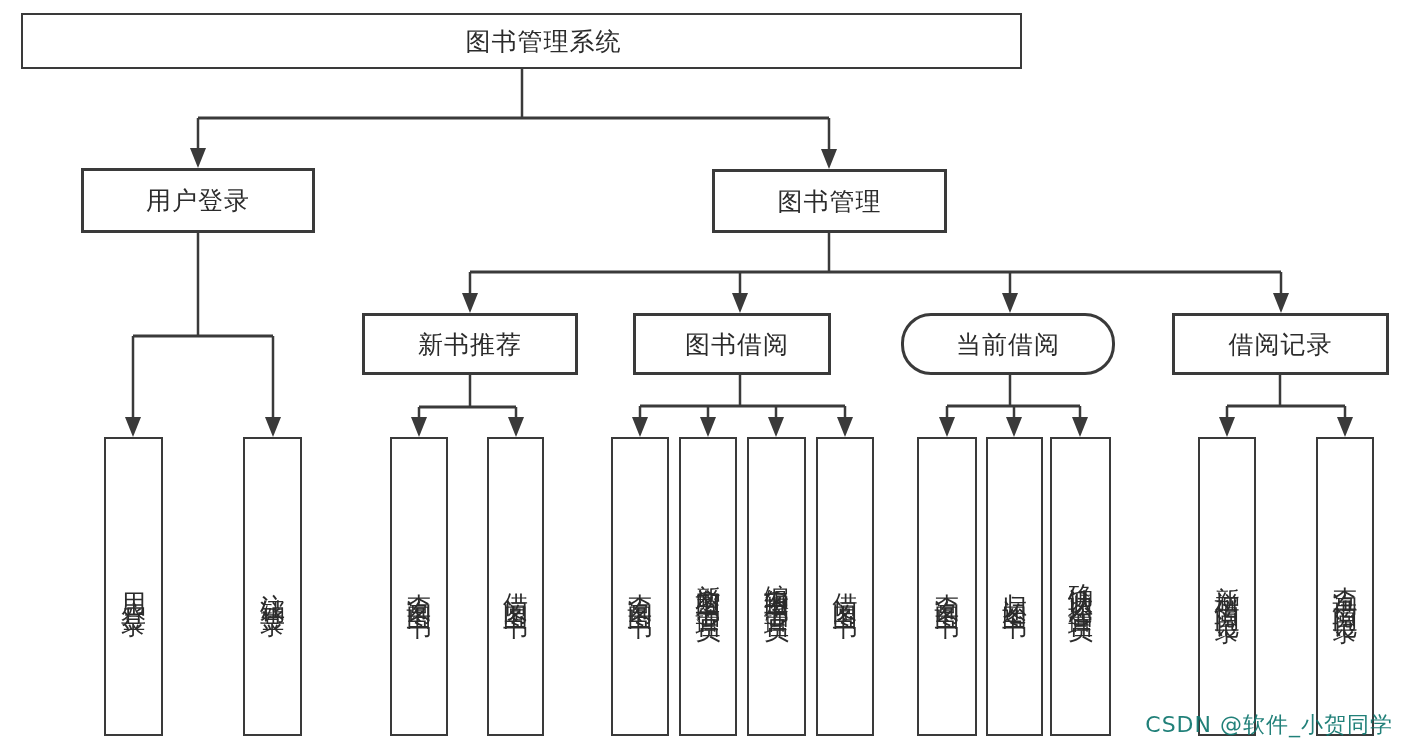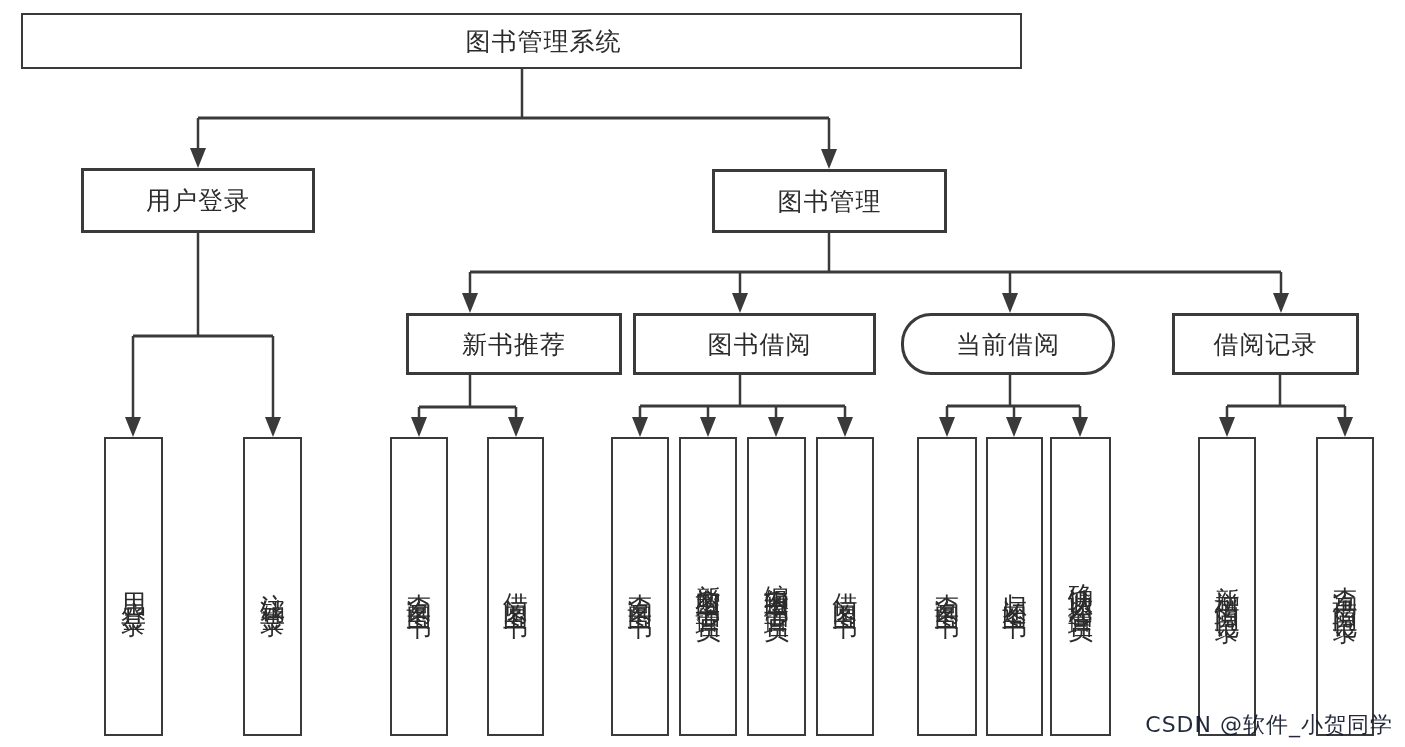--- a/index.html
+++ b/index.html
@@ -33,21 +33,21 @@
     writing-mode:vertical-rl;
     text-orientation:mixed;
     font-size:25px;
     letter-spacing:7px;
     line-height:1;
   }
   .watermark{
     position:absolute;
     top:710px;right:12px;
     font-size:22px;
-    color:#0f172a;
+    color:#0f766e;
     letter-spacing:1px;
     white-space:nowrap;
     z-index:5;
     opacity:0.92;
   }
   svg path{stroke:#3a3a3a;stroke-width:2.5;fill:none;}
   svg path.bar{stroke-width:3;}
   svg polygon{fill:#3a3a3a;stroke:none;}
 </style>
 </head>
@@ -129,24 +129,24 @@
       <path d="M1345,406 V420"></path>
       <polygon points="1337,417 1353,417 1345,437"></polygon>
     </g>
   </svg>
 
   <div class="node hnode rootnode" style="left:21px;top:13px;width:1001px;height:56px;">图书管理系统</div>
 
   <div class="node hnode" style="left:81px;top:168px;width:234px;height:65px;">用户登录</div>
   <div class="node hnode" style="left:712px;top:169px;width:235px;height:64px;font-family:Liberation Mono, monospace;">图书管理</div>
 
-  <div class="node hnode" style="left:362px;top:313px;width:216px;height:62px;margin-left:44px;">新书推荐</div>
-  <div class="node hnode" style="left:633px;top:313px;width:243px;height:62px;padding-left:10px;">图书借阅</div>
+  <div class="node hnode" style="left:362px;top:313px;width:216px;height:62px;">新书推荐</div>
+  <div class="node hnode" style="left:633px;top:313px;width:198px;height:62px;padding-left:10px;">图书借阅</div>
   <div class="node hnode" style="left:901px;top:313px;width:214px;height:62px;border-radius:30px;">当前借阅</div>
-  <div class="node hnode" style="left:1172px;top:313px;width:187px;height:62px;font-family:Liberation Serif, serif;">借阅记录</div>
+  <div class="node hnode" style="left:1172px;top:313px;width:217px;height:62px;font-family:Liberation Serif, serif;">借阅记录</div>
 
   <div class="node vnode" style="left:104px;top:437px;width:59px;height:299px;">用户登录</div>
   <div class="node vnode" style="left:243px;top:437px;width:59px;height:299px;">注销登录</div>
 
   <div class="node vnode" style="left:390px;top:437px;width:58px;height:299px;">查询图书</div>
   <div class="node vnode" style="left:487px;top:437px;width:57px;height:299px;">借阅图书</div>
 
   <div class="node vnode" style="left:611px;top:437px;width:58px;height:299px;">查询图书</div>
   <div class="node vnode" style="left:679px;top:437px;width:58px;height:299px;letter-spacing:5px;">新增图书（管理员）</div>
   <div class="node vnode" style="left:747px;top:437px;width:59px;height:299px;letter-spacing:5px;">编辑图书（管理员）</div>

